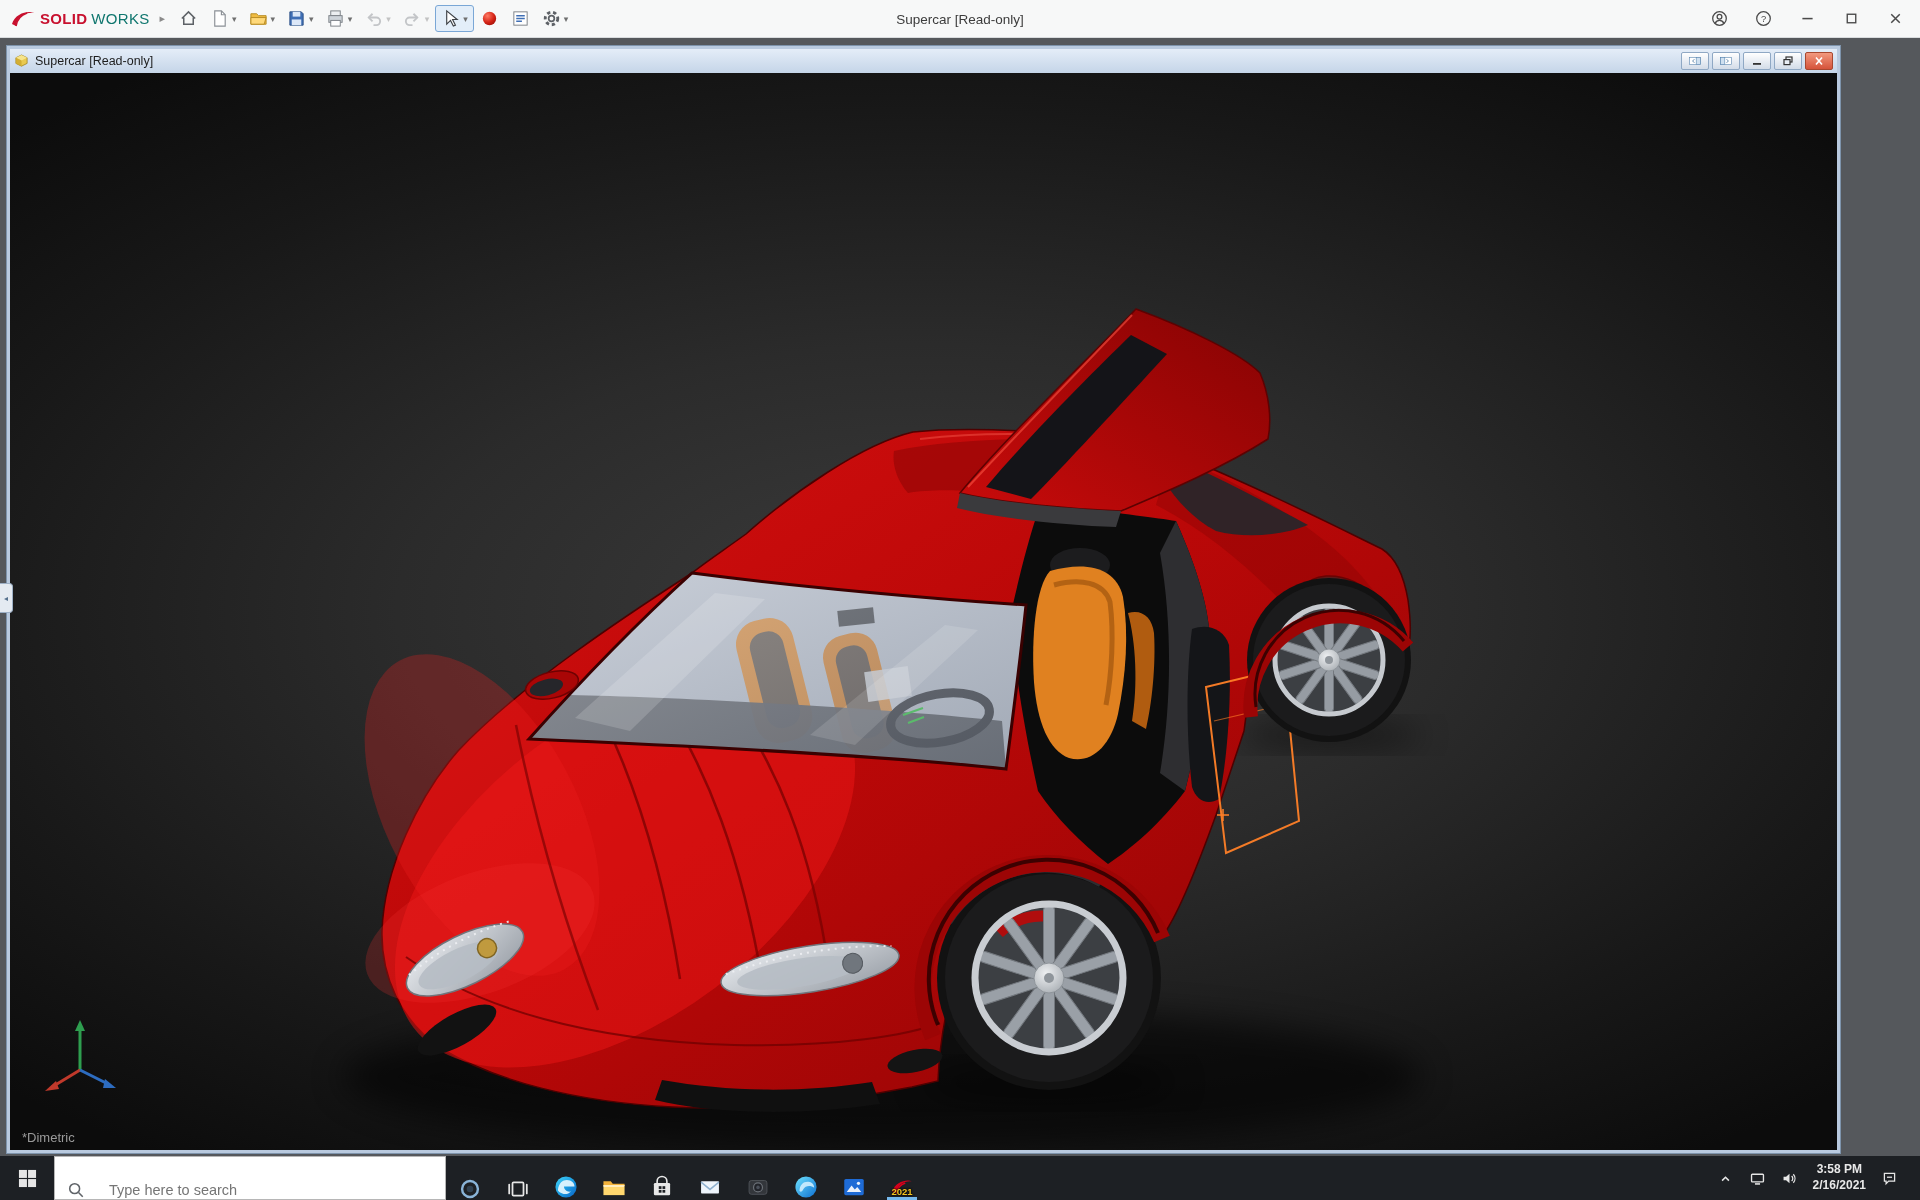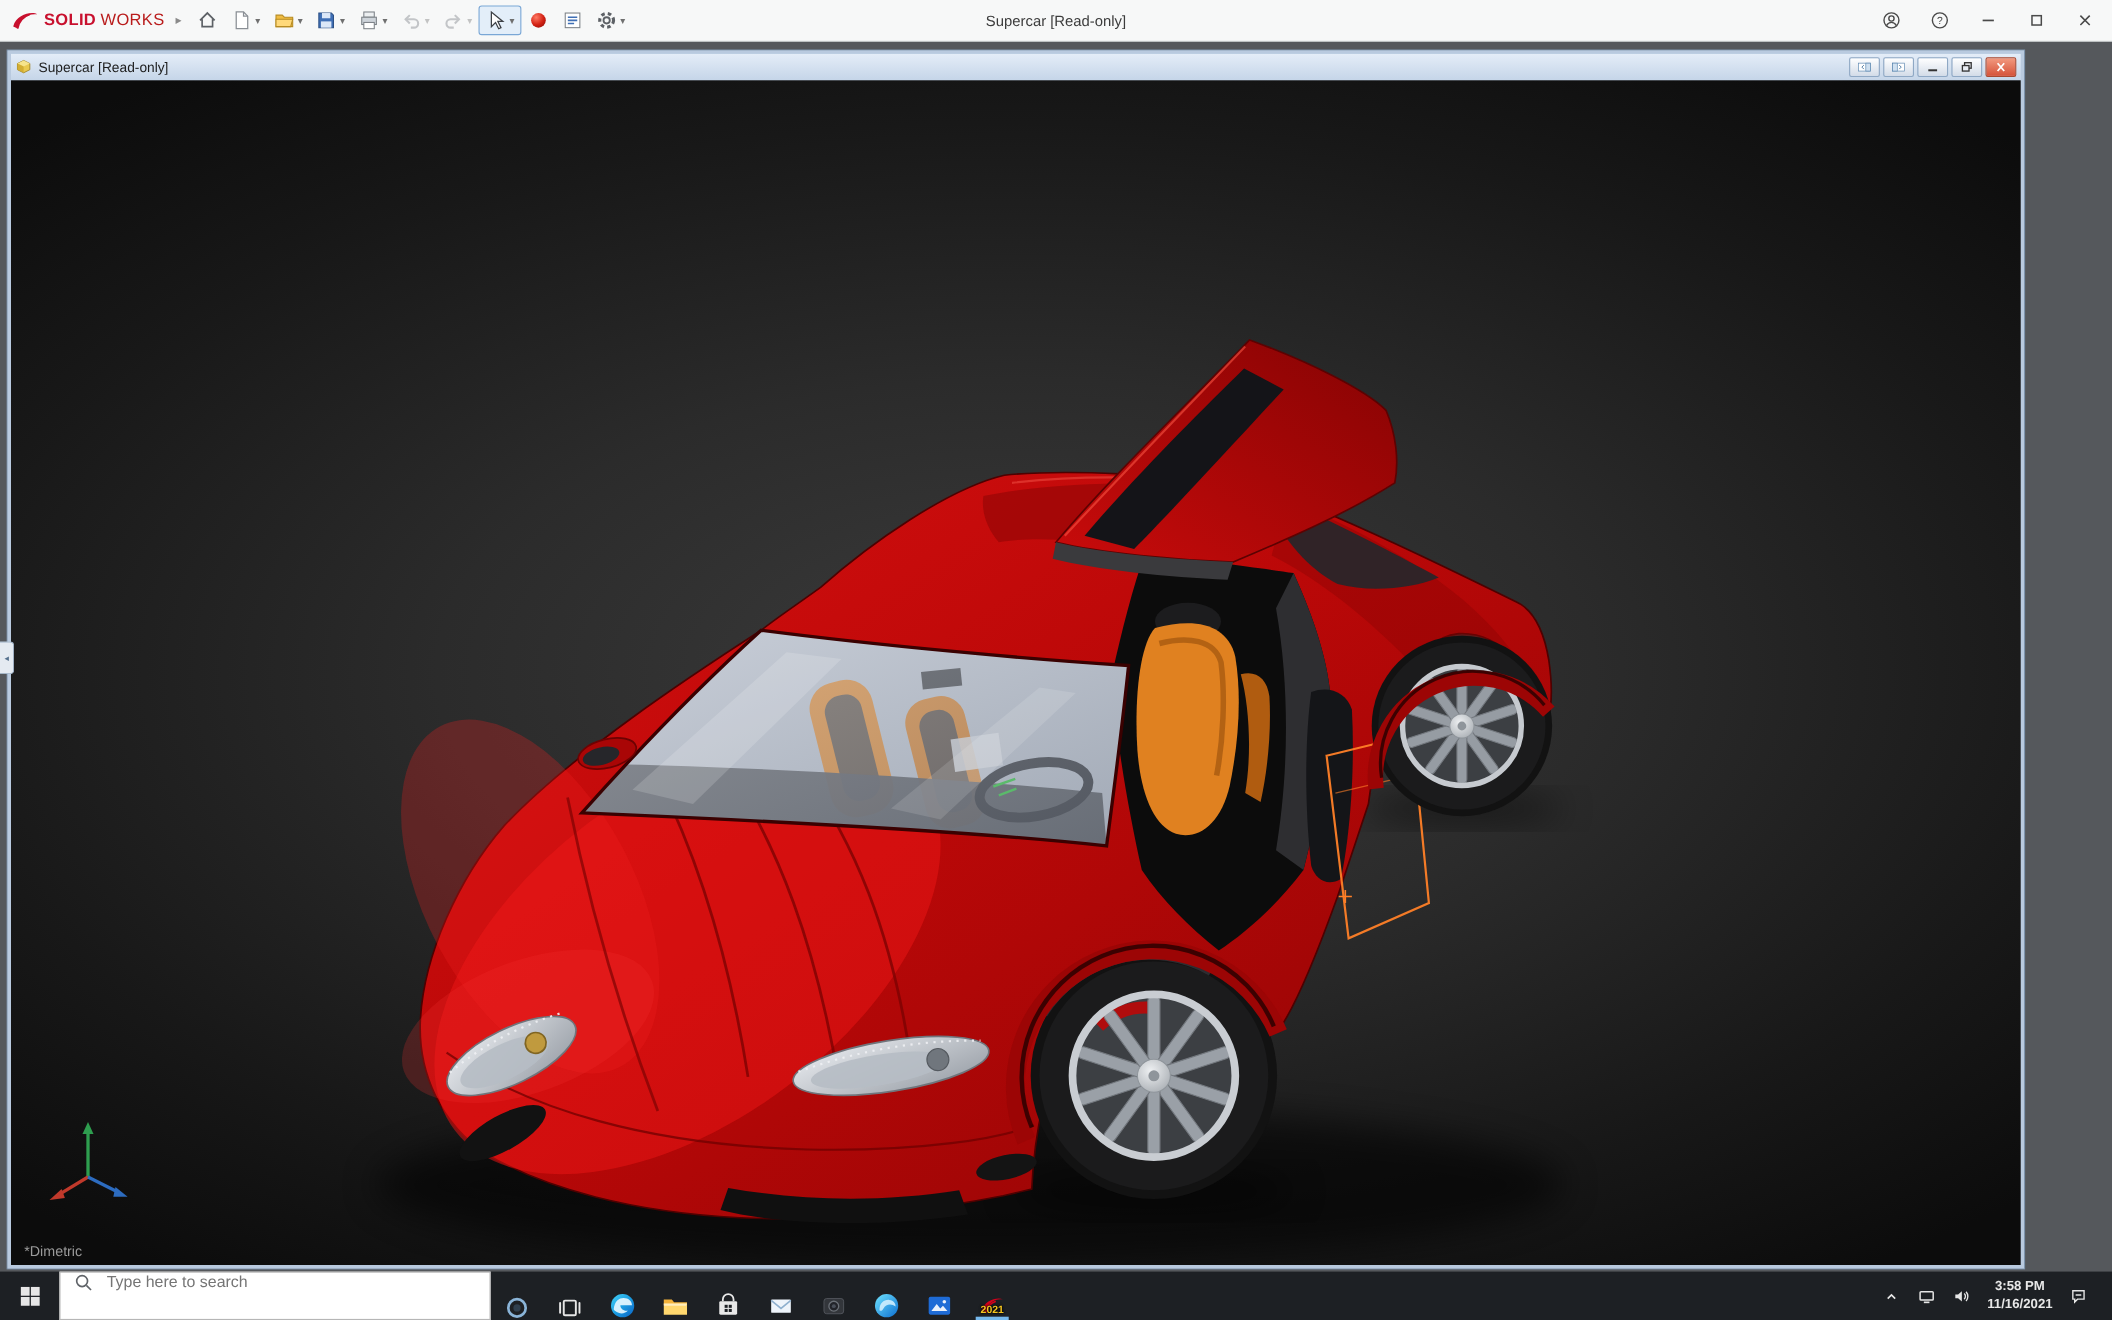--- a/index.html
+++ b/index.html
@@ -11,21 +11,21 @@
 
   
   .titlebar {
     position:absolute; top:0; left:0; right:0; height:38px;
     background:#f7f8f8; border-bottom:1px solid #d9dcde;
     display:flex; align-items:center; padding:0 10px;
   }
   .logo { display:flex; align-items:center; gap:4px; cursor:default;text-align:right; }
   .logo svg { width:26px; height:22px; }
   .logo .b1 { color:#c8102e; font-weight:bold; font-size:15px; letter-spacing:.3px; }
-  .logo .b2 { color:#b91c1c; font-weight:normal; font-size:15px; letter-spacing:.3px; }
+  .logo .b2 { color:#0f766e; font-weight:normal; font-size:15px; letter-spacing:.3px; }
   .flyout { color:#8a8a8a; font-size:11px; margin:0 8px 0 10px; }
   .tools { display:flex; align-items:center; }
   .tool {
     display:flex; align-items:center; gap:3px;
     padding:3px 5px; border-radius:3px; border:1px solid transparent;
   }
   .tool svg { width:19px; height:19px; display:block; }
   .tool.disabled { opacity:.38; }
   .tool.active { background:#e3eef9; border-color:#7aa7d6; }
   .caret { font-size:9px; color:#6f6f6f; }
@@ -75,21 +75,21 @@
   }
 
   
   .taskbar {
     position:absolute; left:0; right:0; bottom:0; height:44px;
     background:#1d2024; display:flex; align-items:stretch; color:#e8e8e8;
   }
   .start-btn { width:54px; display:flex; align-items:center; justify-content:center; }
   .start-btn svg { width:19px; height:19px; }
   .search-box {
-    width:392px; background:#ffffff; display:flex; align-items:flex-start; gap:10px;
+    width:392px; background:#ffffff; display:flex; align-items:flex-end; gap:22px;
     padding:0 12px; border:1px solid #b6b6b6;
   }
   .search-box svg { width:18px; height:18px; flex:none; }
   .search-box input {
     border:none; outline:none; background:transparent; width:100%;
     font-size:14.5px; color:#444; font-family:"Liberation Sans", sans-serif;
   }
   .tb-slot { width:48px; height:44px; display:flex; align-items:flex-end; justify-content:center; position:relative; }
   .tb-slot svg { width:26px; height:26px; display:block; }
   .tb-slot .small { width:22px; height:22px; }
@@ -575,21 +575,21 @@
           </svg>
       </span>
       <span>
         <svg viewBox="0 0 20 20">
             <path d="M3 8 v4 h3 l4 3.5 v-11 L6 8 Z" fill="#e6e6e6"></path>
             <path d="M12.5 7 a4 4 0 0 1 0 6 M14.5 5 a7.5 7.5 0 0 1 0 10" stroke="#e6e6e6" stroke-width="1.5" fill="none"></path>
           </svg>
       </span>
       <div class="clock">
         <div>3:58 PM</div>
-        <div>11/16/2021</div>
+        <div>2/16/2021</div>
       </div>
       <span>
         <svg viewBox="0 0 20 20" fill="none" stroke="#e6e6e6" stroke-width="1.5">
             <path d="M4 4 h12 v9 h-7 l-3 3 v-3 h-2 z"></path>
             <path d="M7 8.5 h6"></path>
           </svg>
       </span>
     </div>
   </footer>
 

